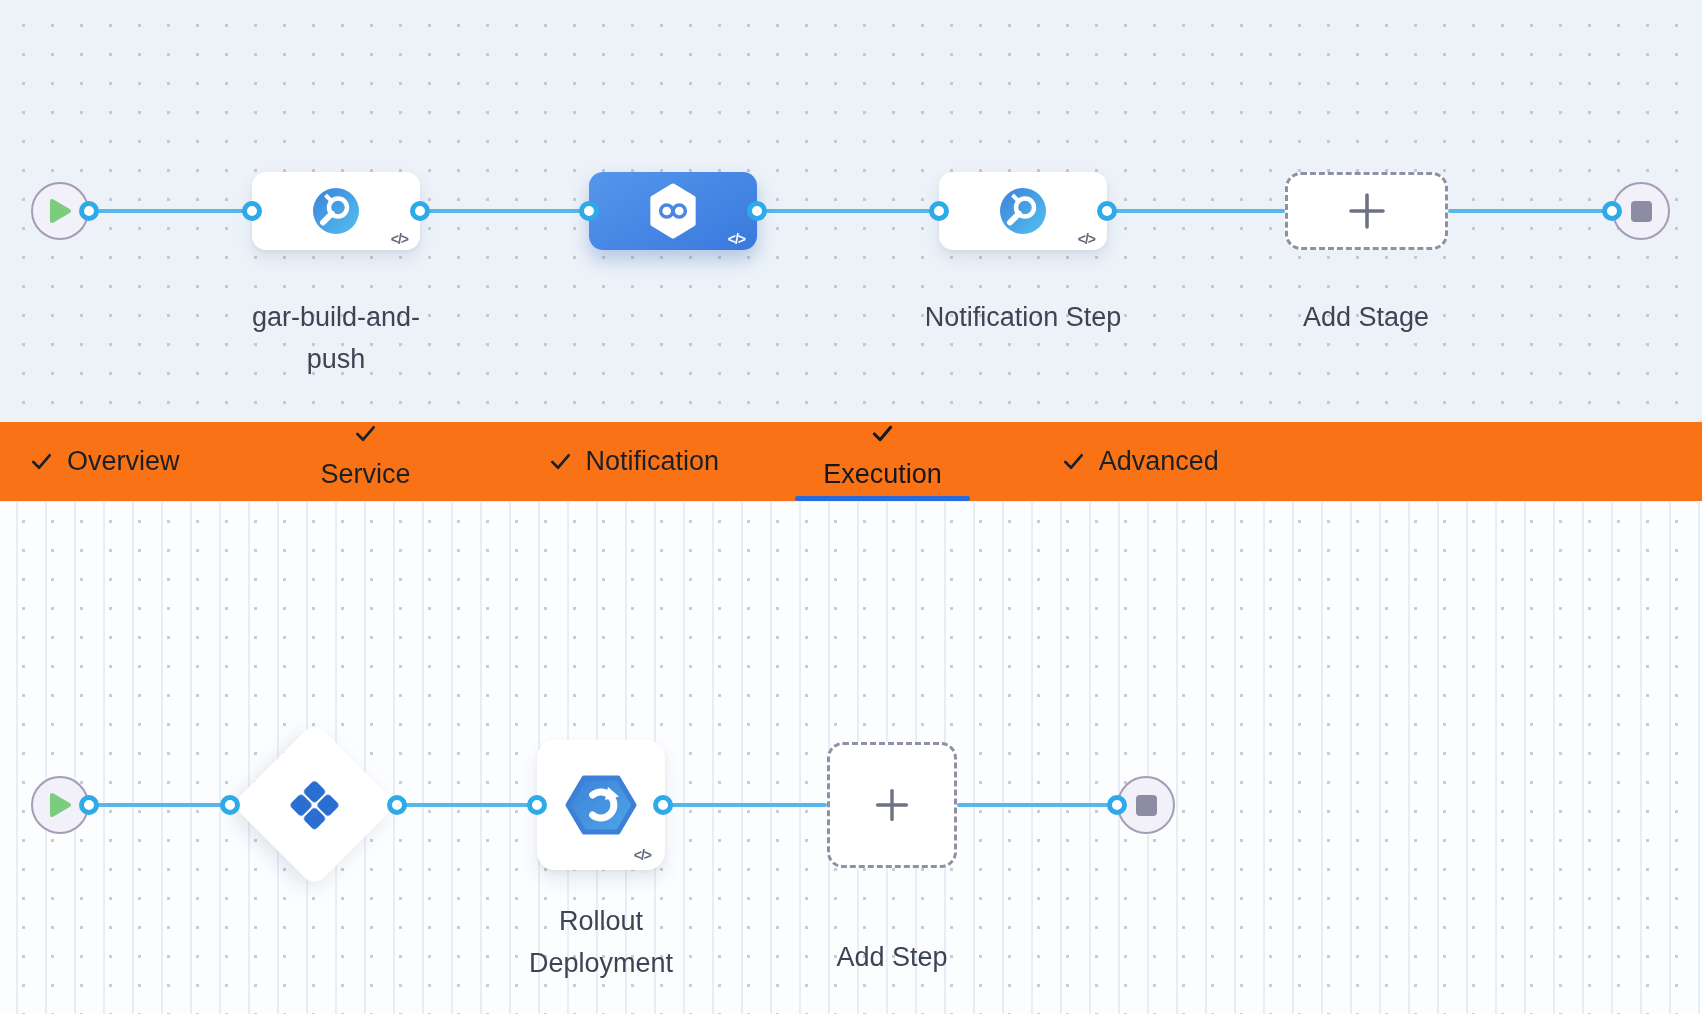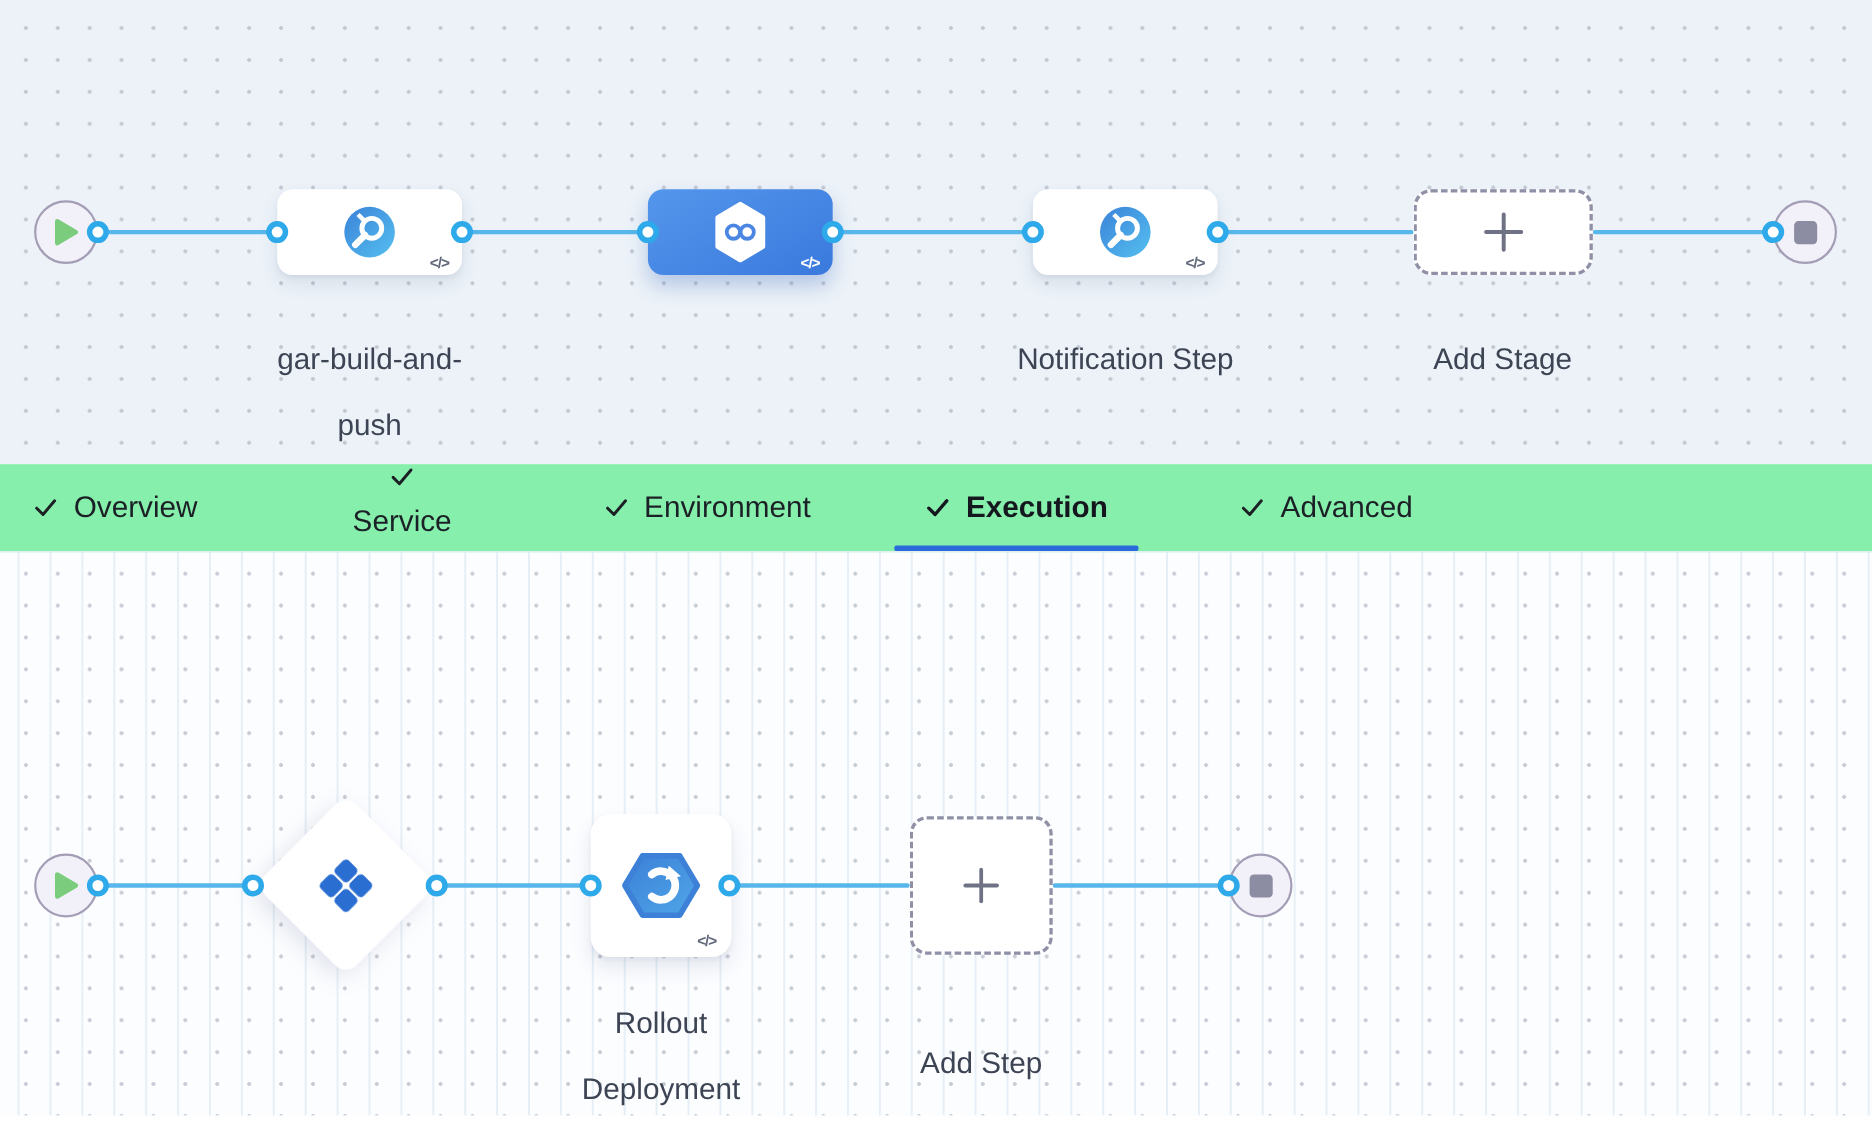--- a/index.html
+++ b/index.html
@@ -52,48 +52,48 @@
     font-size:14px; font-weight:bold; letter-spacing:-1px; color:#60687a;
   }
   .stage-card.selected .code-badge { color:#fff; }
 
   .add-box {
     position:absolute; background:#fff; border:3px dashed #8f90a6; border-radius:16px;
     z-index:3; display:flex; align-items:center; justify-content:center; cursor:pointer;
   }
 
   .flow-label {
-    position:absolute; text-align:center; font-size:27px; line-height:60px;
+    position:absolute; text-align:center; font-size:27px; line-height:42px;
     color:#3d4454; z-index:2; overflow-wrap:anywhere;
   }
 
   .diamond {
     position:absolute; left:256px; top:746px; width:117px; height:117px;
     background:#fff; border-radius:14px; transform:rotate(45deg);
     filter:drop-shadow(0 8px 10px rgba(60,80,120,0.14)); z-index:3;
     display:flex; align-items:center; justify-content:center;
   }
   .diamond .inner { transform:rotate(-45deg); display:flex; }
 
   .step-card {
     position:absolute; background:#fff; border-radius:18px; z-index:3;
     box-shadow:0 10px 18px rgba(60,80,120,0.12), 0 2px 4px rgba(60,80,120,0.06);
     display:flex; align-items:center; justify-content:center;
   }
 
   
   .tabbar {
-    position:absolute; left:0; top:422px; width:1702px; height:80px; background:#86efac;
+    position:absolute; left:0; top:422px; width:1702px; height:80px; background:#f97316;
     border-bottom:1px solid #eceef2; display:flex; align-items:center; z-index:4;
   }
   .tab {
     position:relative; display:flex; align-items:center; gap:14px;
     height:100%; padding:0 28px; font-size:27px; color:#1b2026; cursor:pointer;
   }
-  .tab.active { font-weight:bold; color:#14181e; }
+  .tab.active { font-weight:normal; color:#14181e;flex-direction:column; }
   .tab.active::after {
     content:""; position:absolute; left:0; right:0; bottom:0; height:5px;
     background:#2a6bdb; border-radius:2px;
   }
 </style>
 </head>
 <body>
 
 <div class="screen">
 
@@ -185,21 +185,21 @@
     <div class="tab" style="margin-left:85px;flex-direction:column;">
       <svg width="23" height="23" viewBox="0 0 24 24">
         <path d="M3.5 12.5 L9.5 18.5 L20.5 5.5" fill="none" stroke="#1d2126" stroke-width="2.8" stroke-linecap="round" stroke-linejoin="round"></path>
       </svg>
       <span>Service</span>
     </div>
     <div class="tab" style="margin-left:82px;">
       <svg width="23" height="23" viewBox="0 0 24 24">
         <path d="M3.5 12.5 L9.5 18.5 L20.5 5.5" fill="none" stroke="#1d2126" stroke-width="2.8" stroke-linecap="round" stroke-linejoin="round"></path>
       </svg>
-      <span>Environment</span>
+      <span>Notification</span>
     </div>
     <div class="tab active" style="margin-left:48px;">
       <svg width="23" height="23" viewBox="0 0 24 24">
         <path d="M3.5 12.5 L9.5 18.5 L20.5 5.5" fill="none" stroke="#14181e" stroke-width="3.2" stroke-linecap="round" stroke-linejoin="round"></path>
       </svg>
       <span>Execution</span>
     </div>
     <div class="tab" style="margin-left:64px;">
       <svg width="23" height="23" viewBox="0 0 24 24">
         <path d="M3.5 12.5 L9.5 18.5 L20.5 5.5" fill="none" stroke="#1d2126" stroke-width="2.8" stroke-linecap="round" stroke-linejoin="round"></path>

